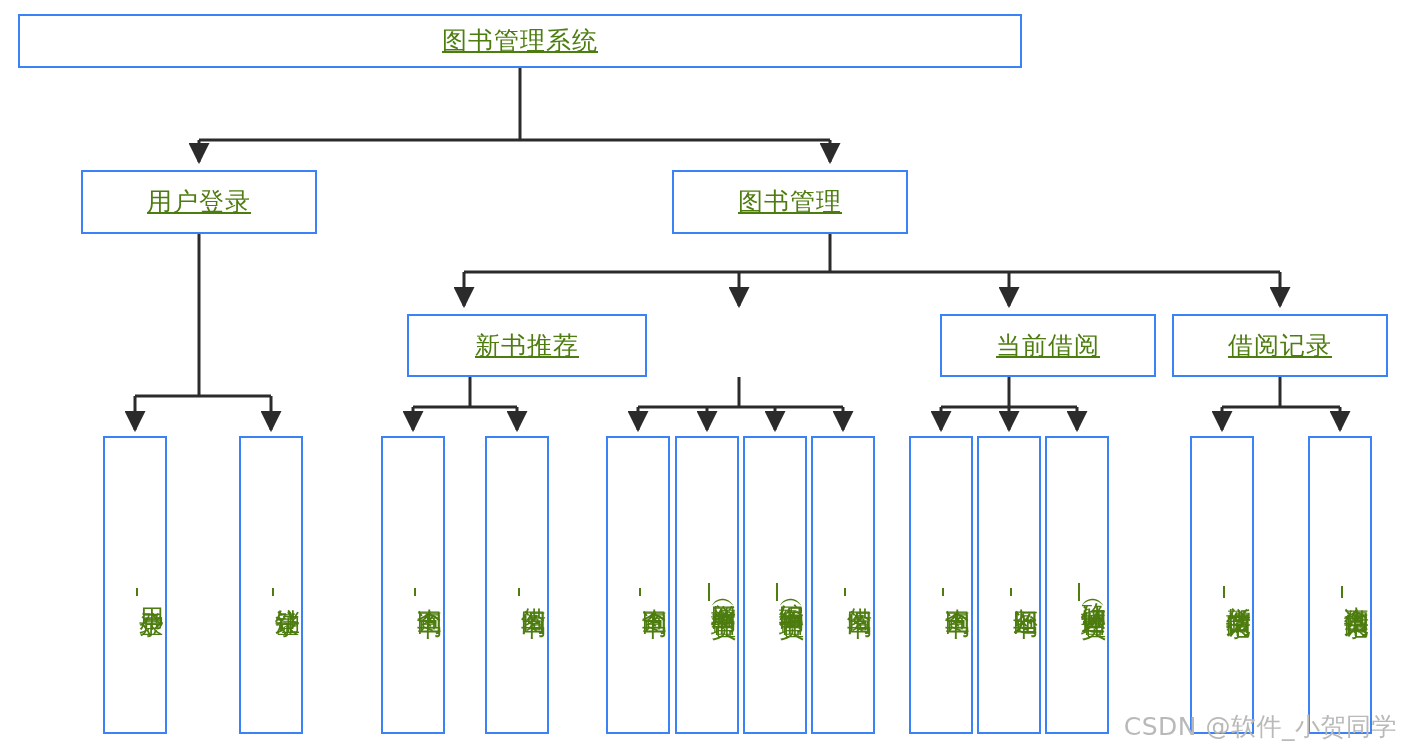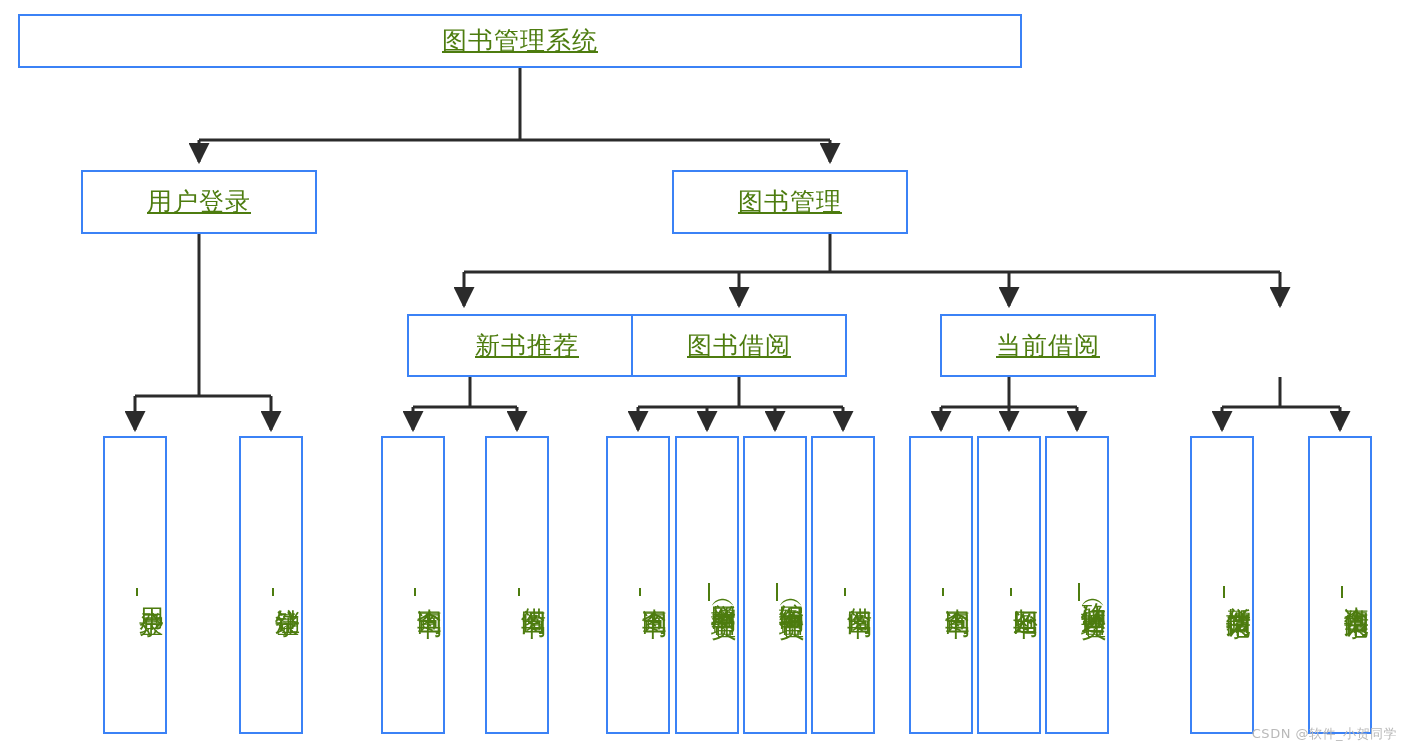--- a/index.html
+++ b/index.html
@@ -54,21 +54,21 @@
   }
   .node.vert .vlabel {
     writing-mode: vertical-rl;
     text-orientation: upright;
     white-space: nowrap;
   }
   .watermark {
     position: absolute;
     right: 8px;
     bottom: 4px;
-    font-size: 13px;
+    font-size: 25px;
     color: #b9b9b9;
     letter-spacing: 0.5px;
     white-space: nowrap;
   }
 </style>
 </head>
 <body>
 
 <div id="canvas">
 
@@ -129,25 +129,25 @@
   <div class="node horiz" style="left:81px; top:170px; width:236px; height:64px;">
     <span>用户登录</span>
   </div>
   <div class="node horiz" style="left:672px; top:170px; width:236px; height:64px;">
     <span>图书管理</span>
   </div>
 
   <div class="node horiz" style="left:362px; top:314px; width:240px; height:63px;margin-left:45px;">
     <span>新书推荐</span>
   </div>
-  <div class="node horiz" style="left:631px; top:314px; width:216px; height:63px;">
-    <span>图书借阅</span>
-  </div>
   <div class="node horiz" style="left:901px; top:314px; width:216px; height:63px;margin-left:39px;">
     <span>当前借阅</span>
+  </div>
+  <div class="node horiz" style="left:1172px; top:314px; width:216px; height:63px;">
+    <span>借阅记录</span>
   </div>
 
   <div class="node vert" style="left:103px; top:436px; width:64px; height:298px;">
     <span class="vlabel">用户登录</span>
   </div>
   <div class="node vert" style="left:239px; top:436px; width:64px; height:298px;">
     <span class="vlabel">注销登录</span>
   </div>
 
   <div class="node vert" style="left:381px; top:436px; width:64px; height:298px;">

